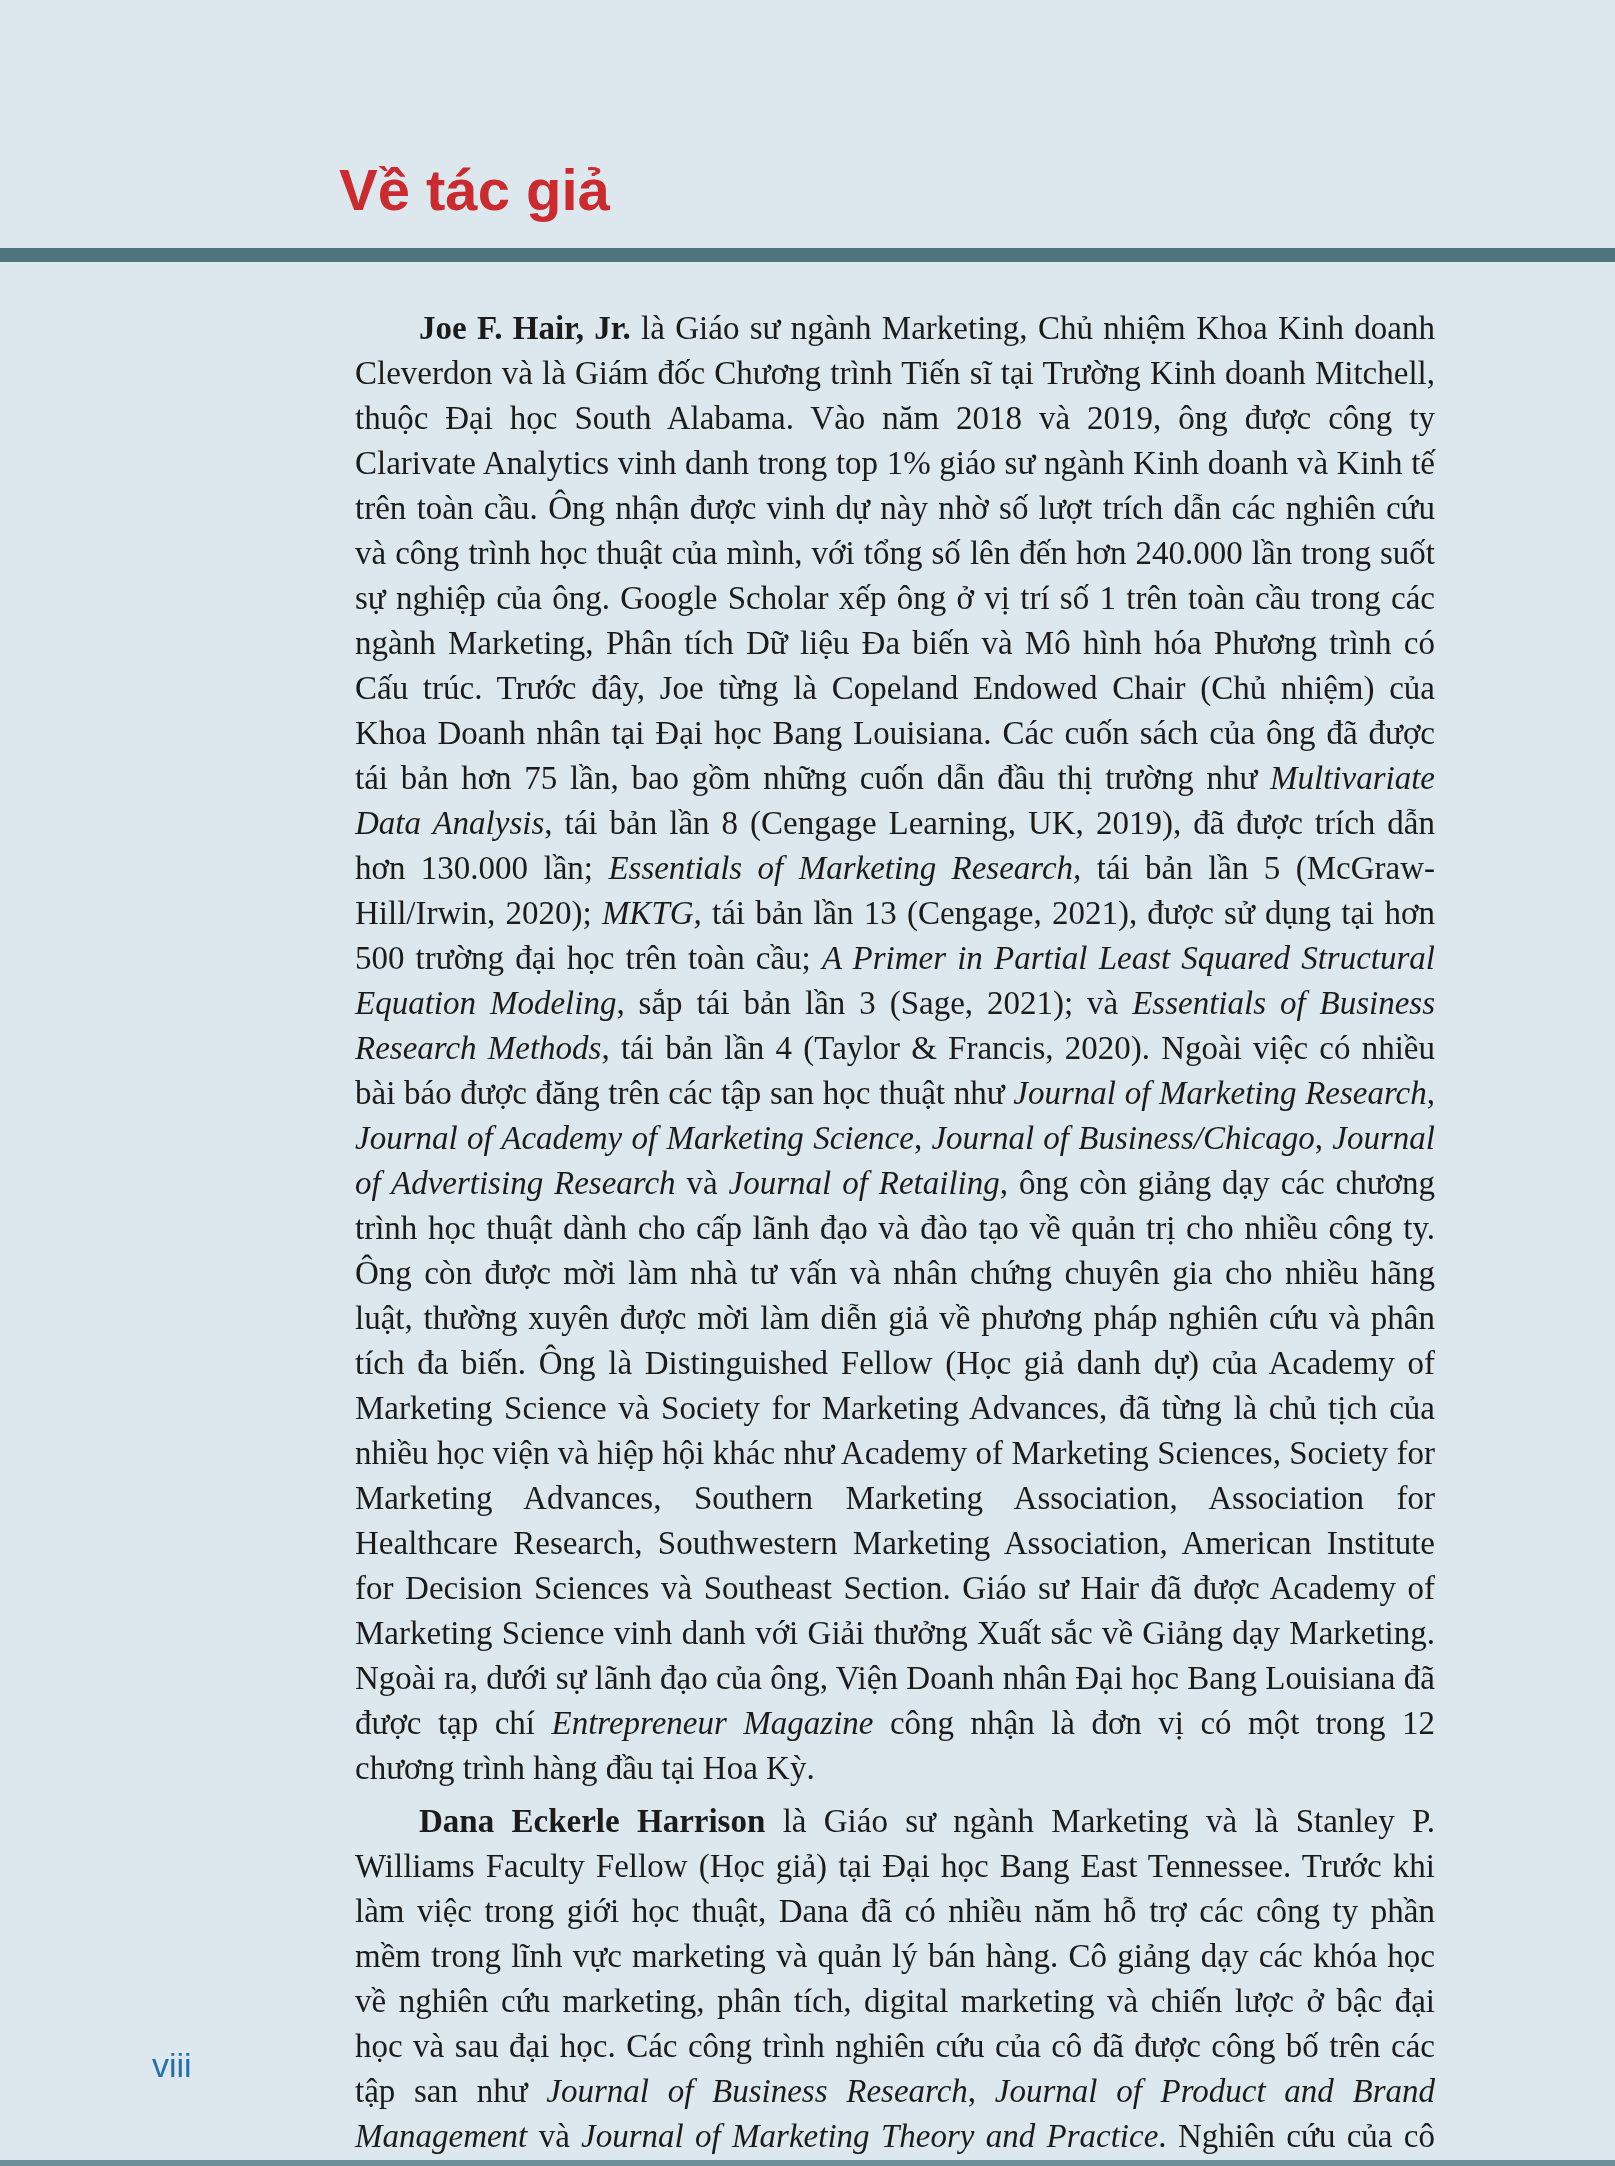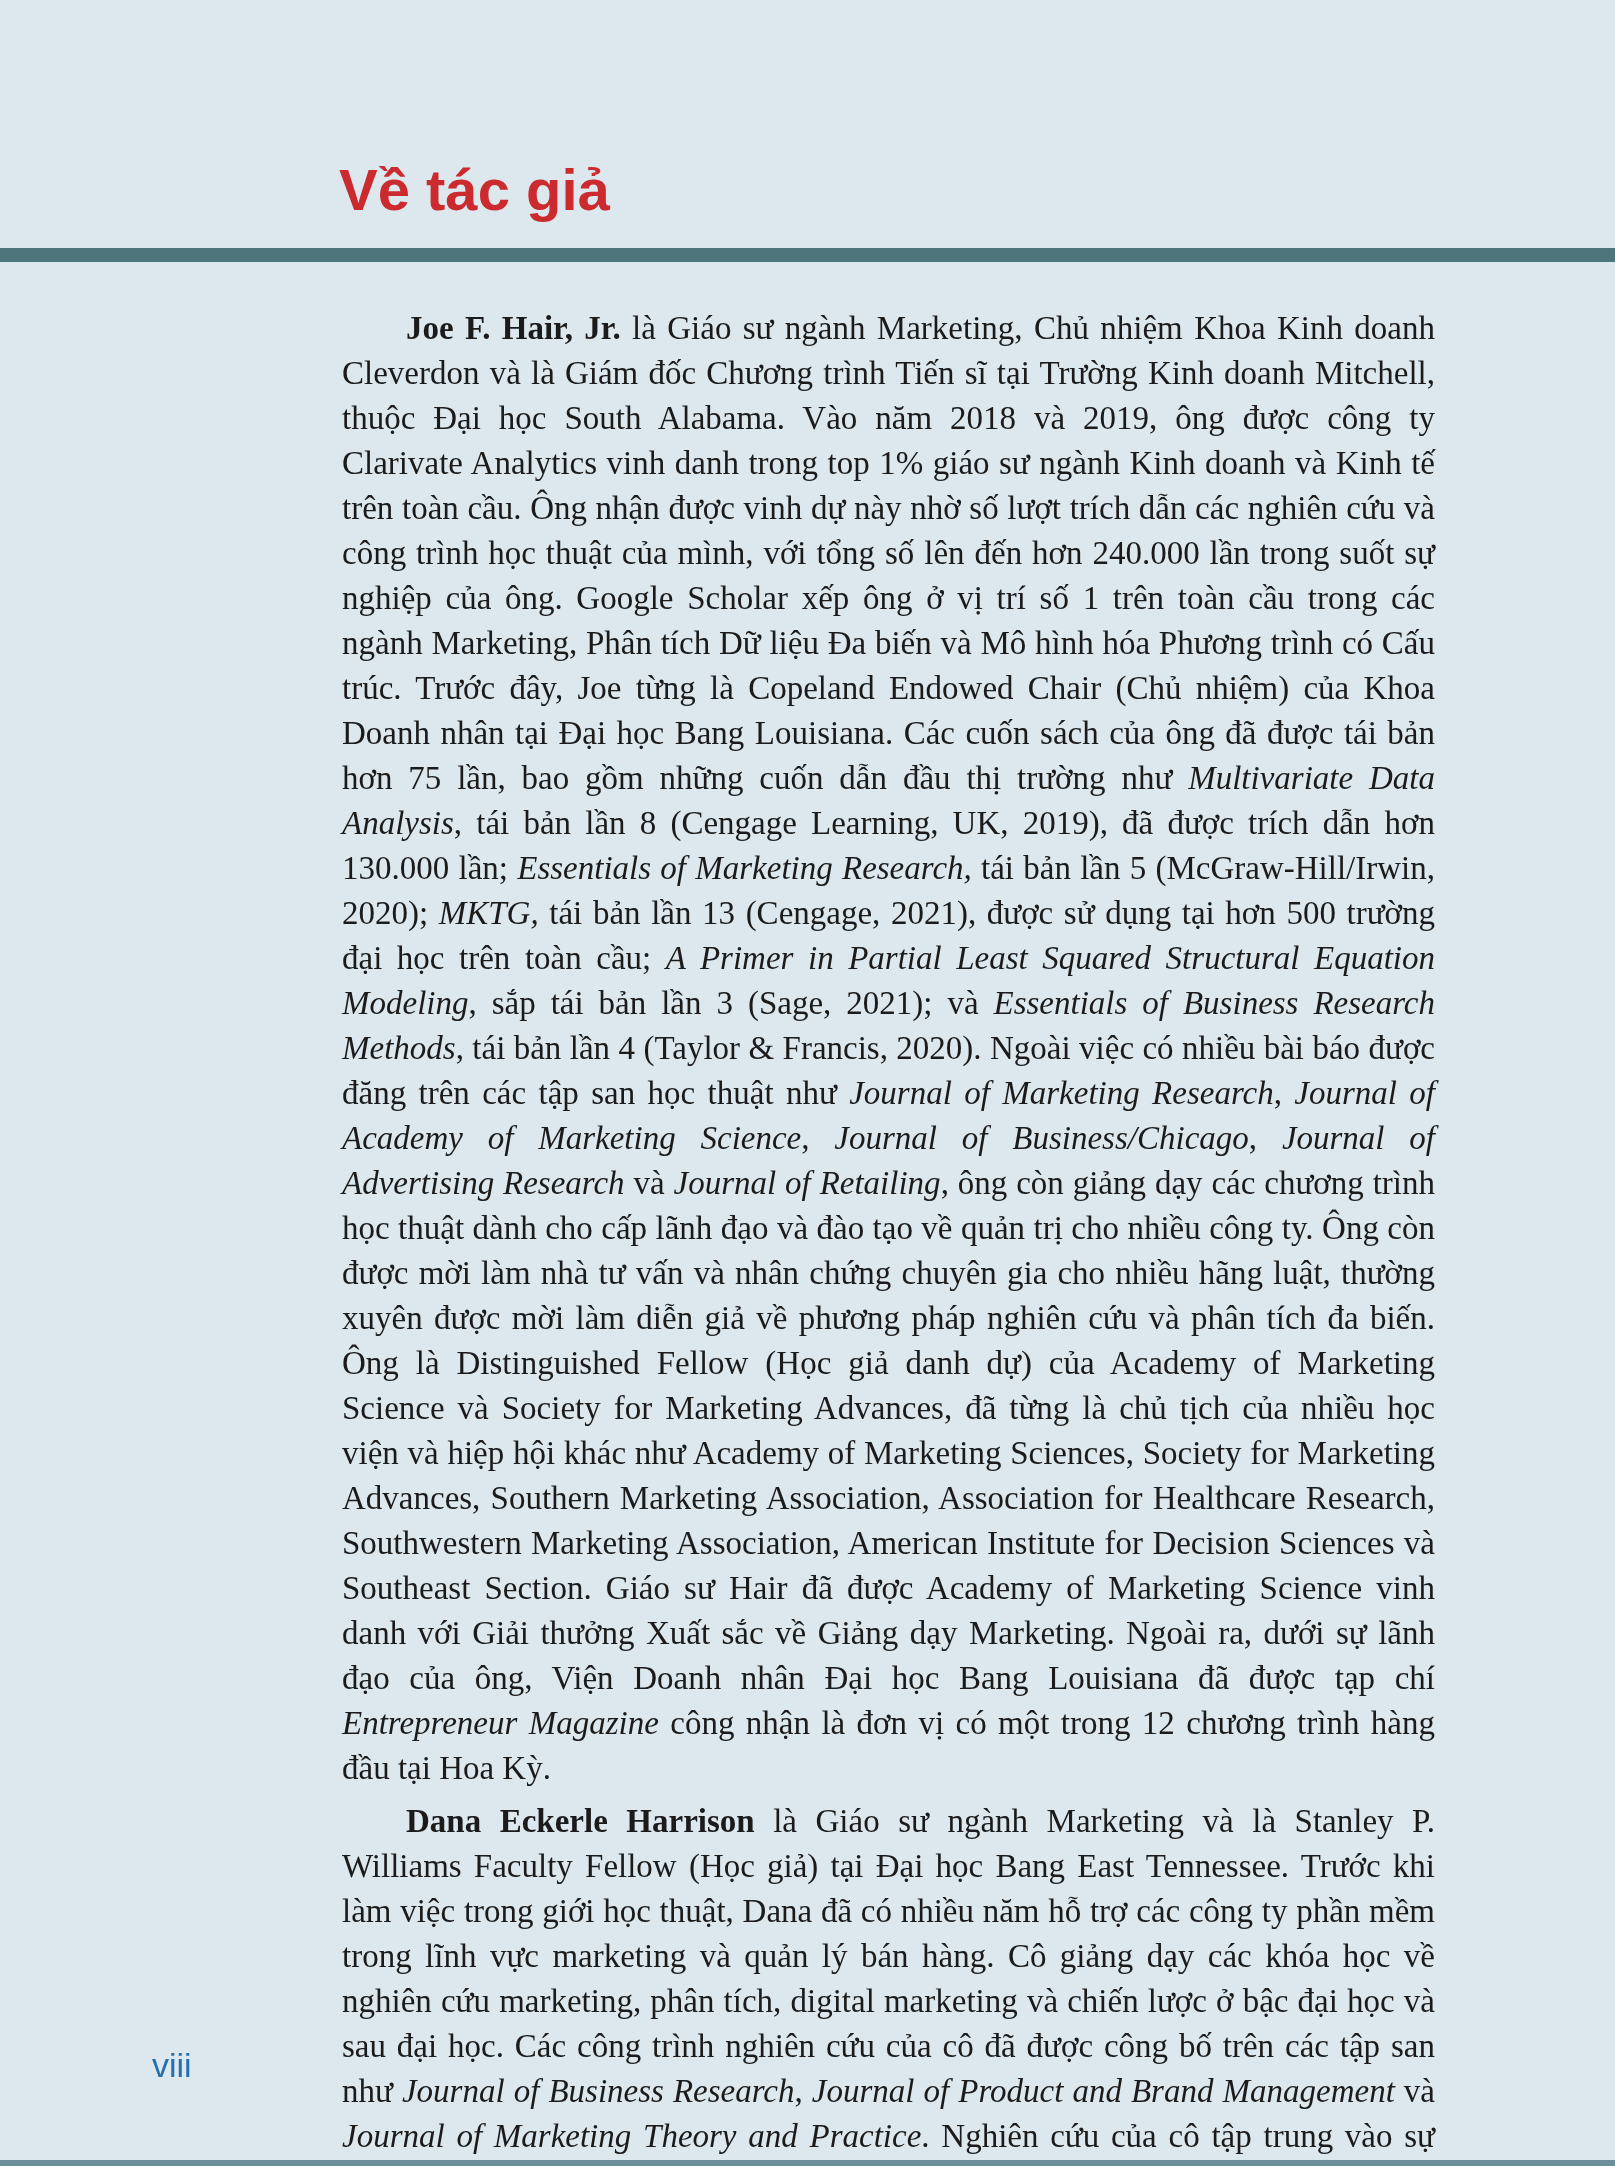--- a/index.html
+++ b/index.html
@@ -45,21 +45,21 @@
     position:absolute;
     left:338px;
     top:306px;
     width:1097px;
     font-size:33px;
     line-height:45px;
     color:var(--body-ink);
     text-align:justify;
   }
   .body-text p{
-    margin:0 0 8px 4px;
+    margin:0 0 8px 17px;
     padding:0;
   }
   .body-text p.indent{
     text-indent:64px;
   }
   .run-italic{font-style:italic;}
   .run-bold{font-weight:bold;}
   .page-number{
     position:absolute;
     left:152px;

